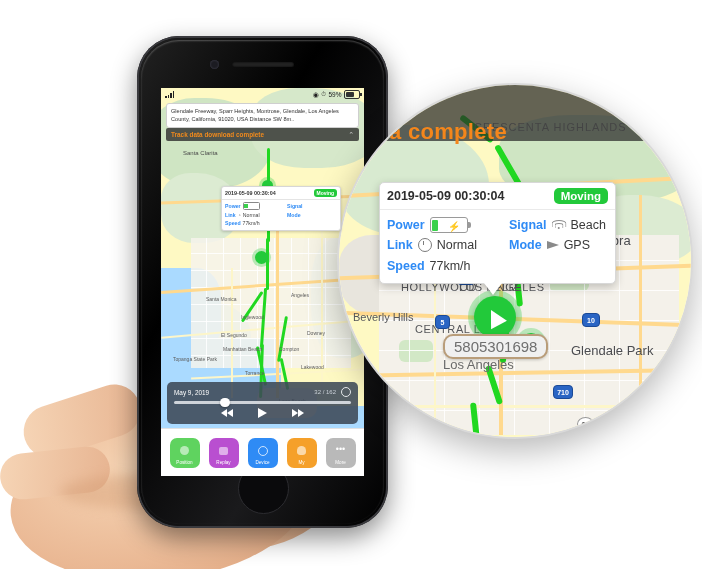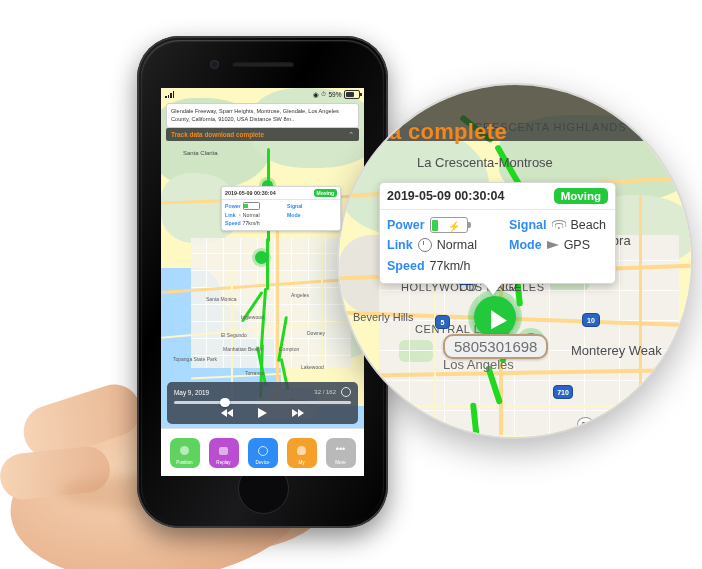--- a/index.html
+++ b/index.html
@@ -436,27 +436,26 @@
     <div class="magtrack" style="left:146px;top:282px;width:6px;height:40px;transform:rotate(-18deg);
                 transform-origin:top left;"></div>
     <div class="magtrack" style="left:131px;top:318px;width:6px;height:42px;transform:rotate(-6deg);
                 transform-origin:top left;"></div>
     <div class="magtrack" style="left:196px;top:100px;width:6px;height:44px;transform:rotate(58deg);
                 transform-origin:top left;opacity:.95;"></div>
     <div style="position:absolute;left:182px;top:248px;width:20px;height:20px;border-radius:50%;
                 background:#22c93a;box-shadow:0 0 0 5px rgba(34,201,58,.28);"></div>
 
     <span class="maglabel" style="left:135px;top:36px;letter-spacing:1px;color:#8d8d8d;">CRESCENTA HIGHLANDS</span>
-    <span class="maglabel lg" style="left:78px;top:70px;">La Crescenta-Montrose</span>
     <span class="maglabel lg" style="left:200px;top:96px;width:62px;white-space:normal;line-height:1.1;">La Cañada Flintridge</span>
     <span class="maglabel" style="left:62px;top:196px;letter-spacing:.6px;">HOLLYWOOD</span>
     <span class="maglabel" style="left:120px;top:196px;letter-spacing:.6px;">LOS FELIZ</span>
     <span class="maglabel" style="left:150px;top:172px;letter-spacing:.5px;width:74px;white-space:normal;line-height:1.1;">NORTHEAST LOS ANGELES</span>
     <span class="maglabel lg" style="left:236px;top:148px;">Alhambra</span>
-    <span class="maglabel lg" style="left:232px;top:258px;">Monterey Weak</span>
+    <span class="maglabel lg" style="left:232px;top:258px;">Glendale Park</span>
     <span class="maglabel lg" style="left:104px;top:272px;color:#6a6a6a;">Los Angeles</span>
     <span class="maglabel" style="left:76px;top:238px;letter-spacing:.6px;">CENTRAL LA</span>
     <span class="maglabel" style="left:14px;top:226px;">Beverly Hills</span>
 
     <span class="shield blue" style="left:192px;top:108px;width:16px;height:12px;">170</span>
     <span class="shield blue" style="left:118px;top:186px;width:16px;height:12px;">101</span>
     <span class="shield blue" style="left:96px;top:230px;width:13px;height:12px;">5</span>
     <span class="shield blue" style="left:243px;top:228px;width:16px;height:12px;">10</span>
     <span class="shield blue" style="left:214px;top:300px;width:18px;height:12px;">710</span>
     <span class="shield yel" style="left:238px;top:332px;width:15px;height:12px;font-size:7px;">60</span>

